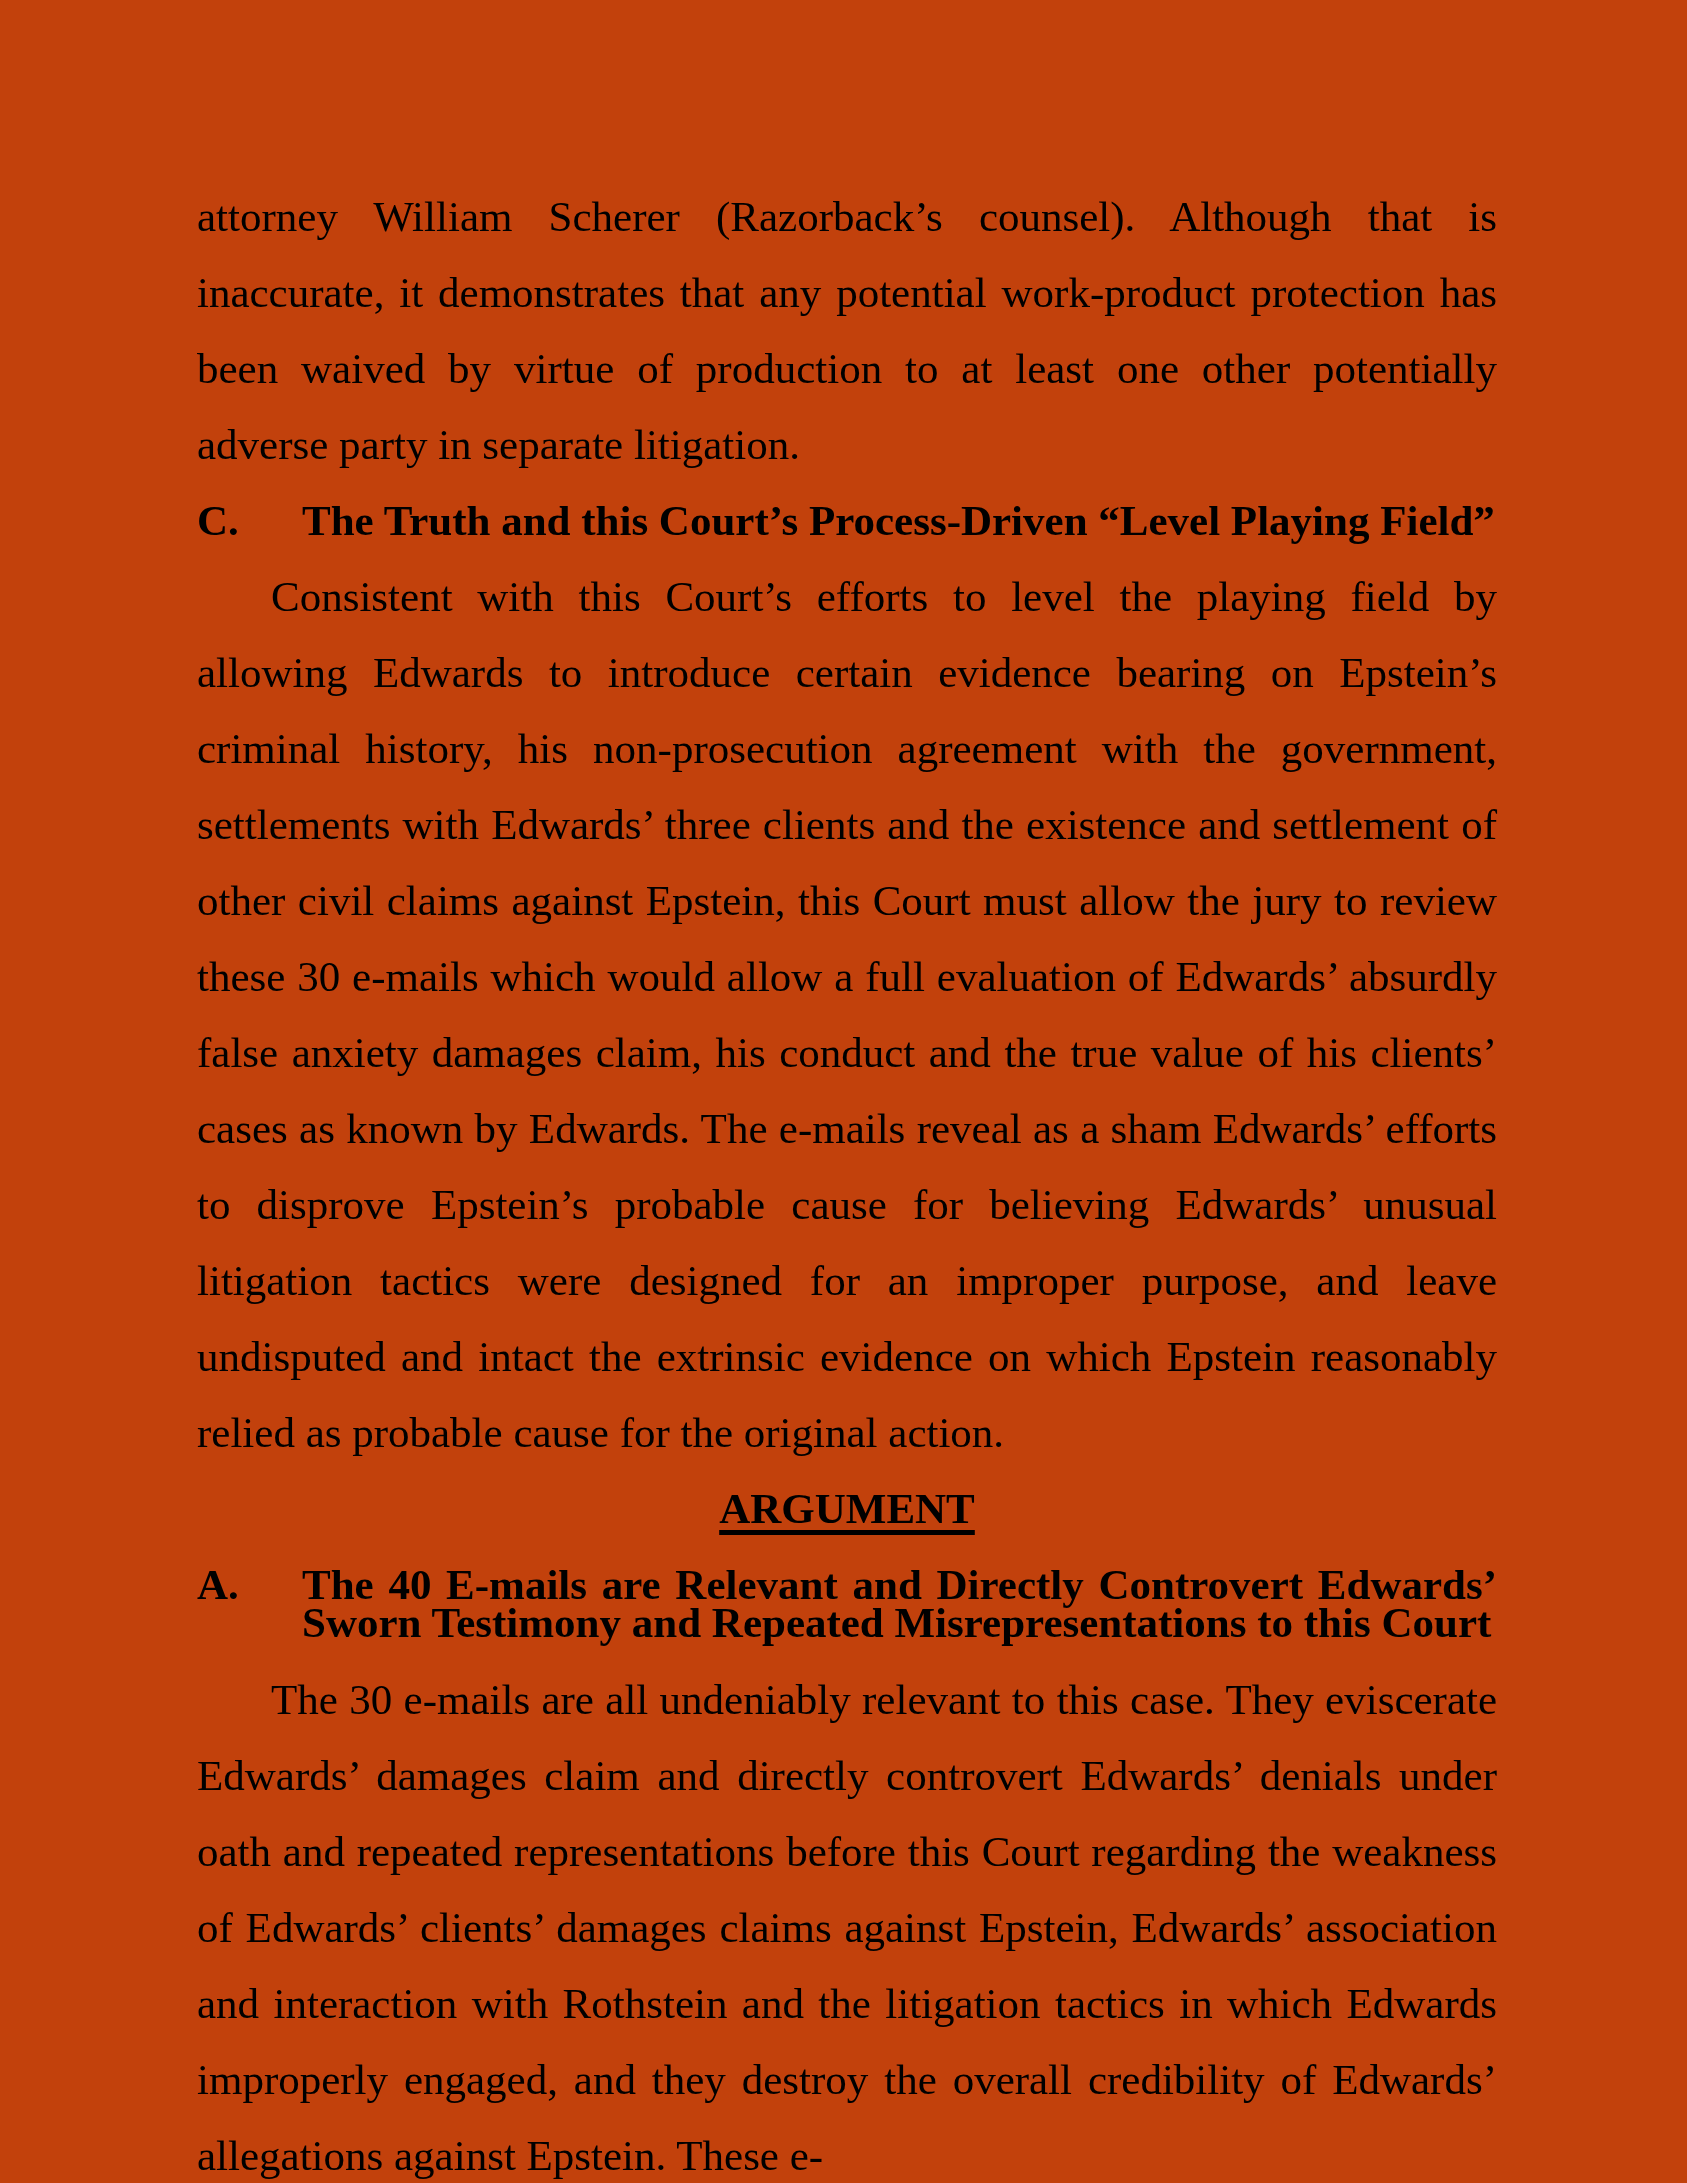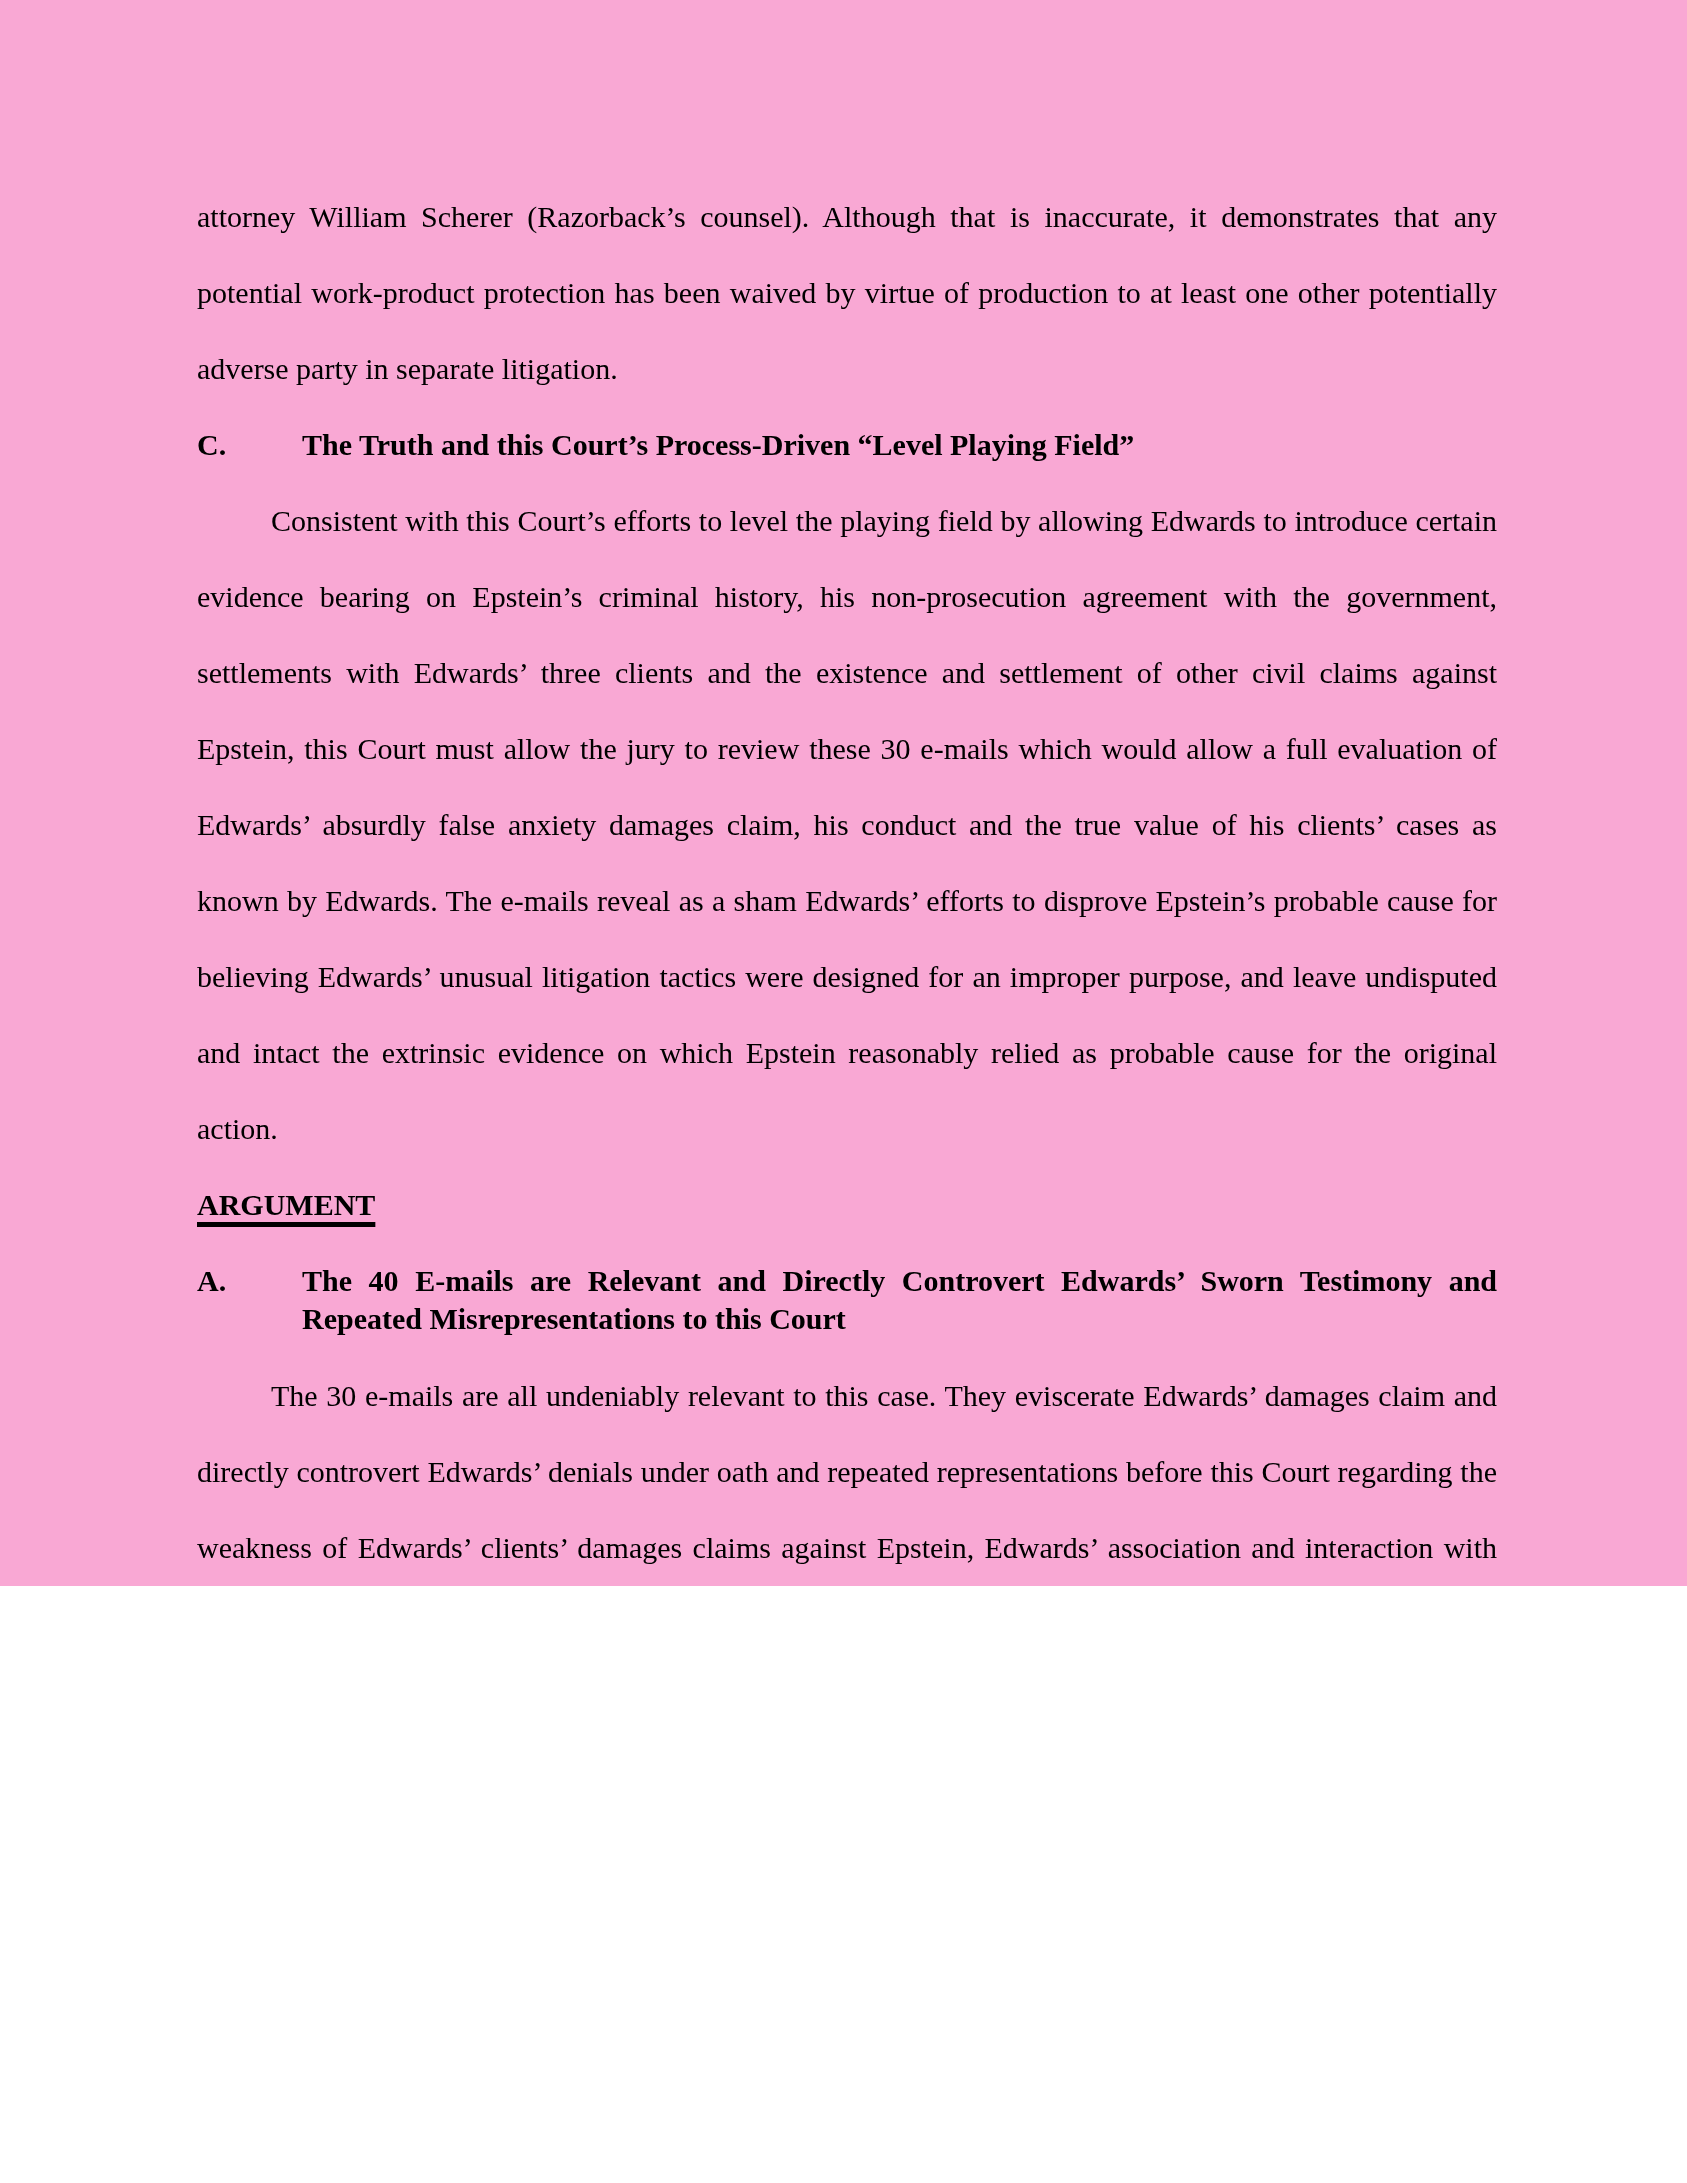--- a/index.html
+++ b/index.html
@@ -1,23 +1,23 @@
 <!DOCTYPE html>
 <html style="font-size:10.6px"><head>
 <meta charset="utf-8">
 <style>
   html, body { margin: 0; padding: 0; background: #ffffff; }
   .page {
     position: relative;
     width: 1687px;
-    height: 1586px;
-    background: #f9a8d4;
+    height: 2183px;
+    background: #c2410c;
     color: #000000;
     font-family: "Liberation Serif", "DejaVu Serif", serif;
-    font-size: 30px;
+    font-size: 43px;
     overflow: hidden;
   }
   .content {
     position: absolute;
     left: 197px;
     top: 179px;
     width: 1300px;
   }
   p.body-para {
     margin: 0;
@@ -38,20 +38,21 @@
   .section-heading .sec-title {
     flex: 1 1 auto;
     text-decoration-thickness: 4.6px;
     text-underline-offset: 6px;
   }
   .heading-c { line-height: 76px; }
 
   .argument-heading {
     margin: 0;
     line-height: 76px;
+    text-align: center;
     font-weight: bold;
   }
   .argument-heading .arg-text {
     text-decoration: underline;
     text-decoration-thickness: 4.6px;
     text-underline-offset: 7.3px;
   }
 
   .heading-a {
     line-height: 38px;

